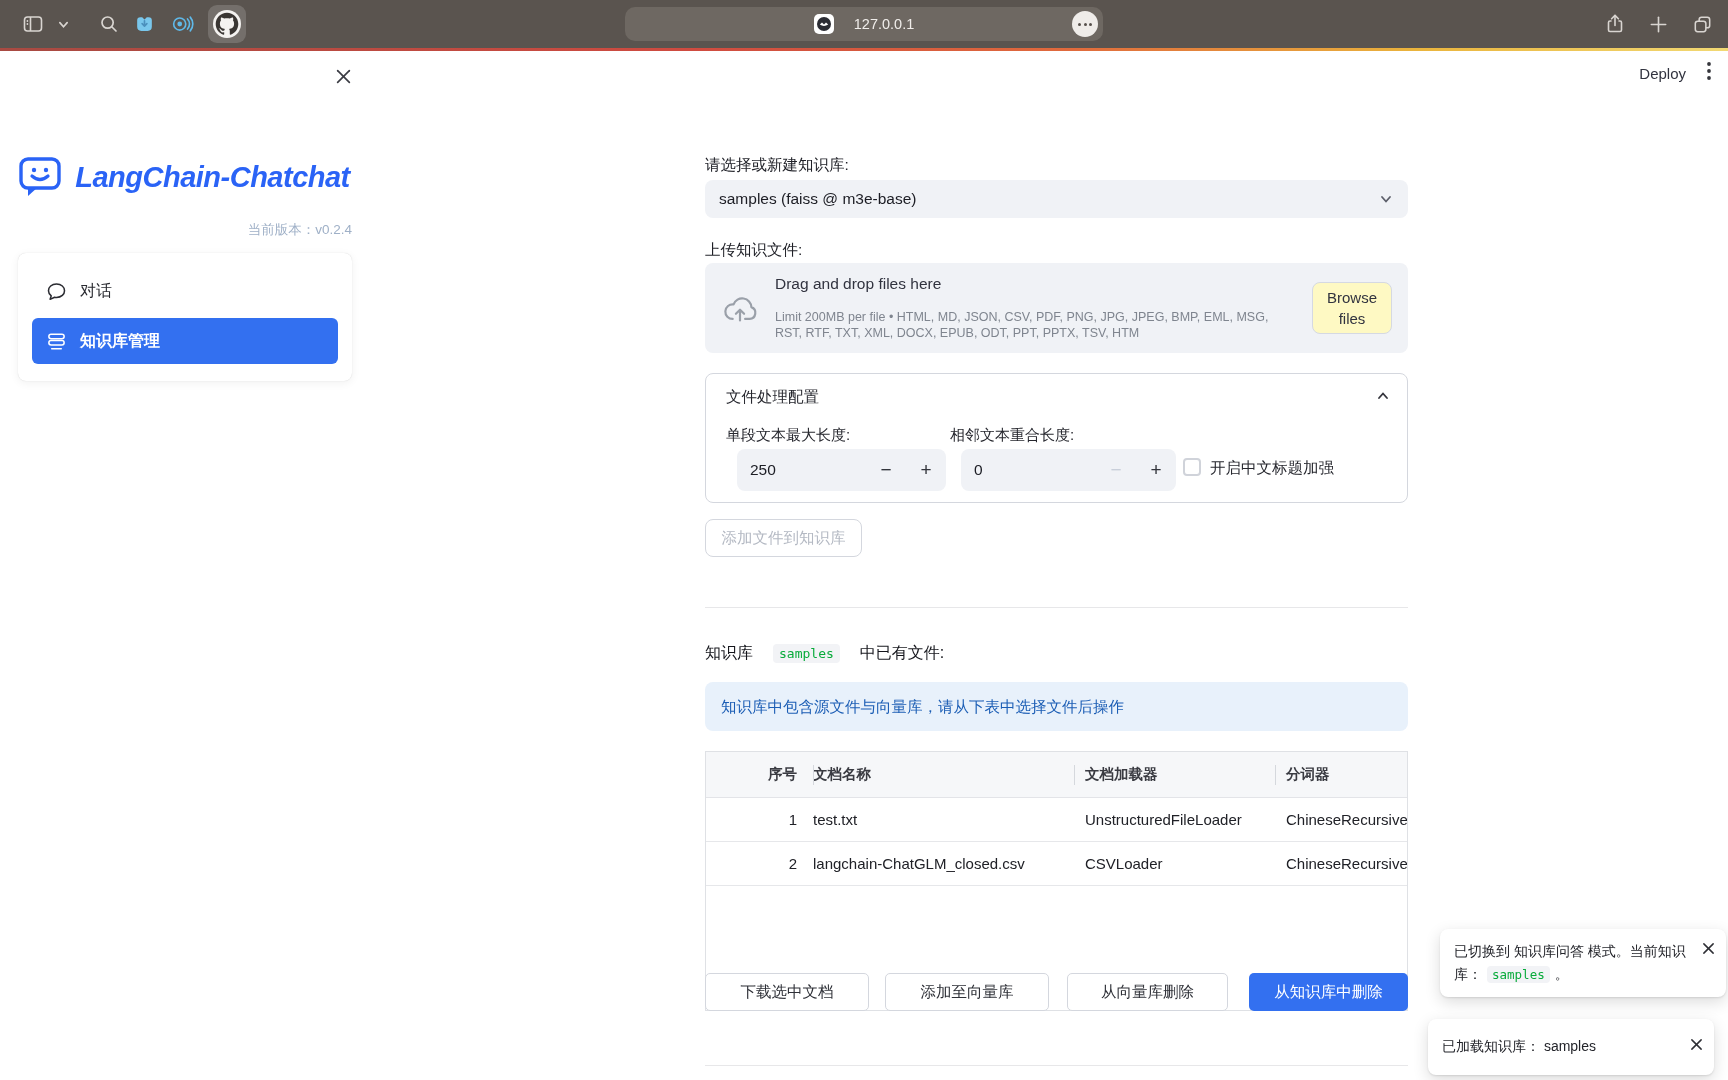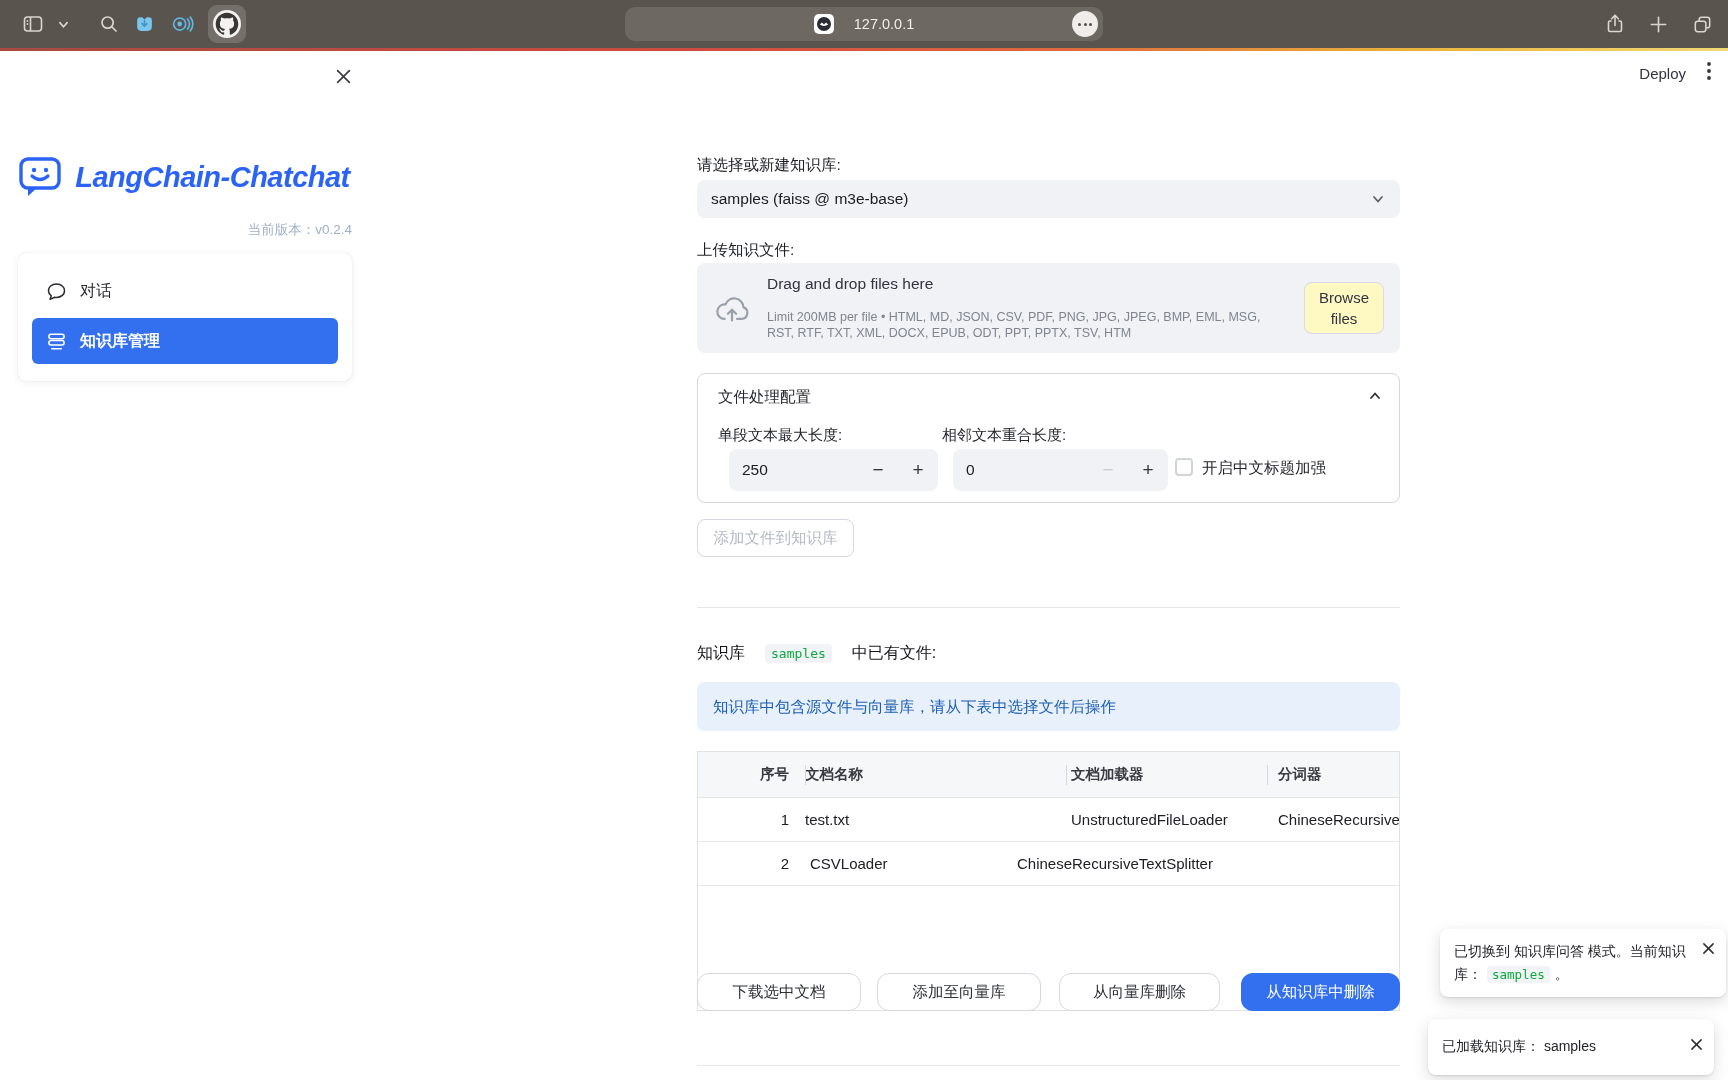--- a/index.html
+++ b/index.html
@@ -32,21 +32,21 @@
   .menu-card { position:absolute; left:18px; top:202px; width:334px; height:128px; background:#fff; border-radius:8px;
                box-shadow:0 0 1px rgba(0,0,0,0.18), 0 2px 10px rgba(0,0,0,0.06); padding:15px 14px; display:flex; flex-direction:column; gap:4px; }
   .menu-item { height:46px; border-radius:6px; display:flex; align-items:center; gap:13px; padding:0 14px;
                font-size:16px; color:#2a2b31; cursor:pointer; }
   .menu-item.active { background:#3370f0; color:#fff; font-weight:600; }
 
   
   .main { position:absolute; left:368px; top:51px; width:1360px; height:1029px; background:#fff; }
   .deploy-bar { position:absolute; top:10px; right:16px; display:flex; align-items:center; gap:20px; }
   .deploy { font-size:15px; color:#31333f; cursor:pointer; }
-  .content { position:absolute; left:329px; top:0; width:703px; height:1029px; }
+  .content { position:absolute; left:337px; top:0; width:703px; height:1029px; }
   .field-label { position:absolute; left:0; font-size:15.5px; color:#1f2027; }
   .selectbox { position:absolute; left:0; top:129px; width:703px; height:38px; background:#f0f2f6; border-radius:8px;
                display:flex; align-items:center; padding:0 14px; font-size:15.5px; color:#1c1d24; cursor:pointer; }
   .selectbox svg { margin-left:auto; }
 
   .dropzone { position:absolute; left:0; top:212px; width:703px; height:90px; background:#f0f2f6; border-radius:8px;
               display:flex; align-items:center; padding:0 16px; cursor:pointer; }
   .dz-text { margin-left:16px; }
   .dz-title { font-size:15.5px; color:#31333f; margin-bottom:16px; }
   .dz-limit { font-size:12.5px; color:#7f858f; line-height:16px; max-width:510px; }
@@ -75,24 +75,24 @@
               color:#1c5eb5; font-size:15.5px; line-height:49px; padding:0 16px; }
 
   .dtable { position:absolute; left:0; top:700px; width:703px; height:260px; border:1px solid #dfe1e5; overflow:hidden; background:#fff; }
   .thead { display:flex; height:46px; background:#f6f7f9; border-bottom:1px solid #e3e4e8; }
   .th { position:relative; display:flex; align-items:center; font-size:14.5px; font-weight:600; color:#3a3b42; white-space:nowrap; flex:none; }
   .th:not(:first-child)::before { content:""; position:absolute; left:0; top:13px; width:1px; height:20px; background:#d5d8dd; }
   .trow { display:flex; height:44px; border-bottom:1px solid #e6e7ea; }
   .td { display:flex; align-items:center; font-size:15px; color:#202127; white-space:nowrap; flex:none; overflow:hidden; }
   .c0 { width:107px; justify-content:flex-end; padding-right:16px; }
   .c1 { width:261px; padding-left:0; }
-  .c2 { width:201px; padding-left:5px; }
+  .c2 { width:201px; padding-left:11px; }
   .c3 { width:300px; padding-left:11px; }
 
-  .act-btn { position:absolute; top:922px; height:38px; border-radius:12px; background:#fff; border:1px solid #d4d7de;
+  .act-btn { position:absolute; top:922px; height:38px; border-radius:5px; background:#fff; border:1px solid #d4d7de;
              font-size:15.5px; color:#2e3037; font-family:Liberation Mono, monospace; cursor:pointer; }
   .act-btn.primary { background:#3370f0; border:none; color:#fff; }
 
   
   .toast { position:absolute; left:1428px; width:286px; background:#fff; border-radius:8px;
            box-shadow:0 1px 2px rgba(0,0,0,0.10), 0 5px 16px rgba(0,0,0,0.14); font-size:14px; color:#23242a; }
   .toast1 { top:929px; min-height:66px; padding:11px 34px 11px 14px; line-height:23px;margin-left:12px; }
   .toast2 { top:1019px; height:56px; display:flex; align-items:center; padding:0 34px 0 14px; }
   .toast .code { font-size:12.5px; padding:1px 5px; margin:0 5px; }
   .toast-close { position:absolute; right:11px; top:10px; cursor:pointer; }
@@ -300,20 +300,21 @@
           <div class="th c3">分词器</div>
         </div>
         <div class="trow">
           <div class="td c0">1</div>
           <div class="td c1">test.txt</div>
           <div class="td c2">UnstructuredFileLoader</div>
           <div class="td c3">ChineseRecursiveTextSplitter</div>
         </div>
         <div class="trow">
           <div class="td c0">2</div>
+          <div class="td c1">langchain-ChatGLM_closed.csv</div>
           <div class="td c2">CSVLoader</div>
           <div class="td c3">ChineseRecursiveTextSplitter</div>
         </div>
       </div>
 
       <button class="act-btn" style="left:0;   width:164px">下载选中文档</button>
       <button class="act-btn" style="left:180px; width:164px">添加至向量库</button>
       <button class="act-btn" style="left:362px; width:161px">从向量库删除</button>
       <button class="act-btn primary" style="left:544px; width:159px">从知识库中删除</button>
 

